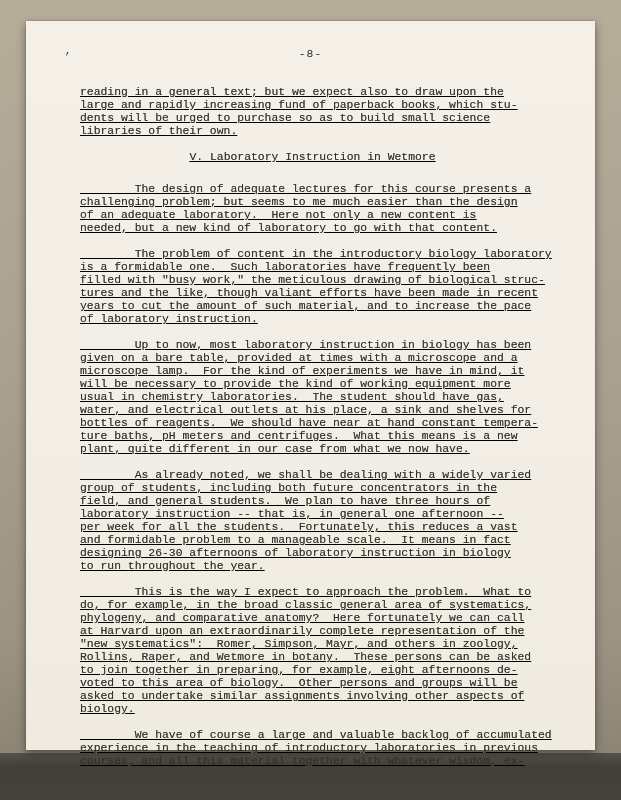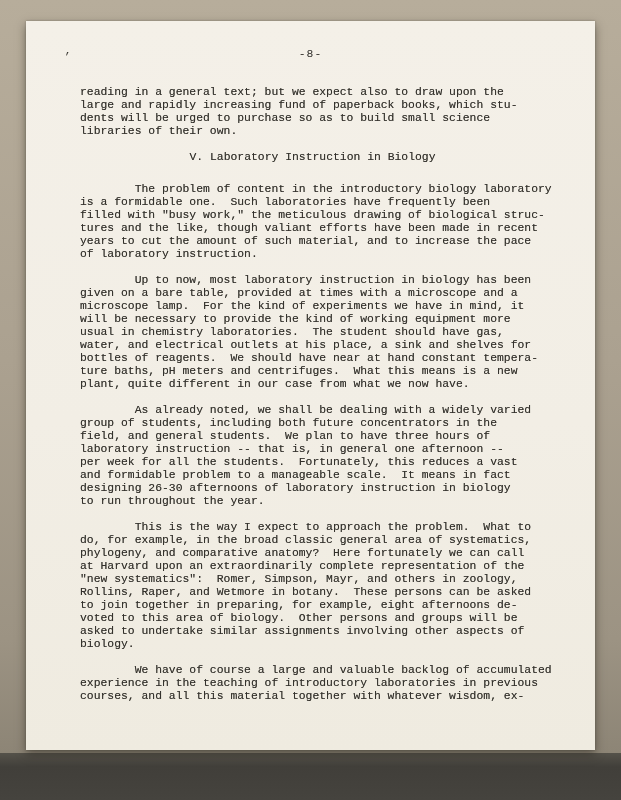--- a/index.html
+++ b/index.html
@@ -33,20 +33,21 @@
   .page-number {
     text-align: center;
     padding-top: 27px;
     font-size: 11.4px;
     line-height: 13px;
     letter-spacing: 1px;
     color: #2f2d29;
   }
   .content {
     padding: 25px 50px 0 54px;
+    text-decoration: underline;
   }
   .block {
     white-space: pre;
     font-size: 11.4px;
     line-height: 13px;
     margin: 0 0 13px 0;
     color: #33312c;
     text-shadow: 0 0 0.4px rgba(50, 47, 40, 0.55);
   }
   .heading {
@@ -69,22 +70,26 @@
     <span class="stray-mark">’</span>
 
     <div class="page-number">-8-</div>
 
     <div class="content">
       <p class="block">reading in a general text; but we expect also to draw upon the
 large and rapidly increasing fund of paperback books, which stu-
 dents will be urged to purchase so as to build small science
 libraries of their own.</p>
 
-      <p class="heading">V. Laboratory Instruction in Biology</p>
+      <p class="heading">V. Laboratory Instruction in Wetmore</p>
 
+      <p class="block">        The design of adequate lectures for this course presents a
+challenging problem; but seems to me much easier than the design
+of an adequate laboratory.  Here not only a new content is
+needed, but a new kind of laboratory to go with that content.</p>
       <p class="block">        The problem of content in the introductory biology laboratory
 is a formidable one.  Such laboratories have frequently been
 filled with "busy work," the meticulous drawing of biological struc-
 tures and the like, though valiant efforts have been made in recent
 years to cut the amount of such material, and to increase the pace
 of laboratory instruction.</p>
       <p class="block">        Up to now, most laboratory instruction in biology has been
 given on a bare table, provided at times with a microscope and a
 microscope lamp.  For the kind of experiments we have in mind, it
 will be necessary to provide the kind of working equipment more

